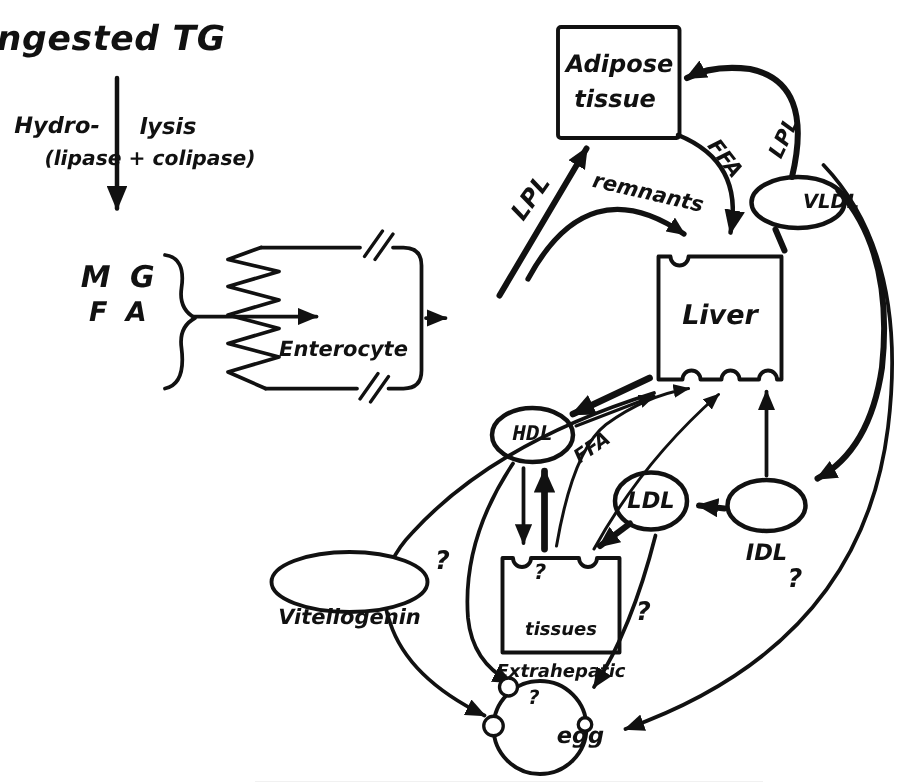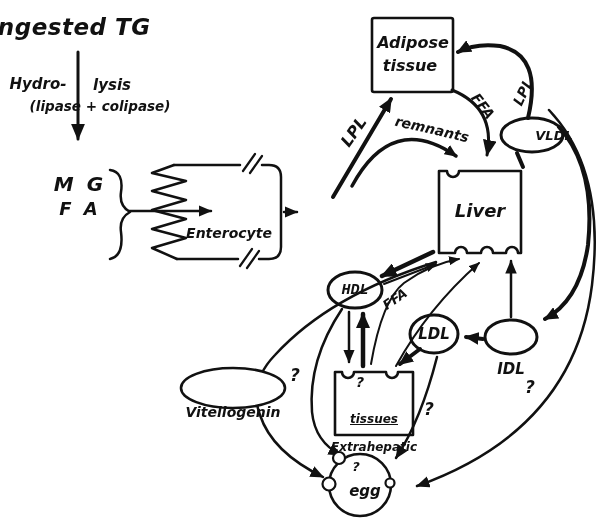--- a/index.html
+++ b/index.html
@@ -88,22 +88,22 @@
   <div class="lbl" style="left:413px;top:43px;font-size:16px;">Adipose</div>
   <div class="lbl" style="left:410px;top:66px;font-size:16px;">tissue</div>
   <div class="lbl" style="left:480px;top:211px;font-size:18px;">Liver</div>
   <div class="lbl" style="left:532px;top:135px;font-size:13px;margin-left:22px;">VLDL</div>
   <div class="lbl" style="left:511px;top:337px;font-size:15px;margin-top:32px;">IDL</div>
   <div class="lbl" style="left:434px;top:334px;font-size:15px;text-align:right;">LDL</div>
   <div class="lbl" style="left:355px;top:290px;font-size:15px;font-family:Liberation Mono, monospace;">HDL</div>
   <div class="lbl rot" style="left:395px;top:299px;font-size:13px;transform:translate(-50%,-50%) rotate(-35deg);">FFA</div>
   <div class="lbl" style="left:233px;top:388px;font-size:14px;margin-top:24px;">Vitellogenin</div>
   <div class="lbl" style="left:374px;top:400px;font-size:12px;margin-top:47px;">Extrahepatic</div>
-  <div class="lbl" style="left:374px;top:419px;font-size:12px;text-decoration:underline;">tissues</div>
-  <div class="lbl" style="left:365px;top:491px;font-size:15px;">egg</div>
+  <div class="lbl" style="left:374px;top:419px;font-size:12px;">tissues</div>
+  <div class="lbl" style="left:387px;top:491px;font-size:15px;">egg</div>
 
   <div class="lbl" style="left:360px;top:382px;font-size:14px;">?</div>
   <div class="lbl" style="left:295px;top:375px;font-size:17px;">?</div>
   <div class="lbl" style="left:429px;top:409px;font-size:17px;">?</div>
   <div class="lbl" style="left:530px;top:387px;font-size:17px;">?</div>
   <div class="lbl" style="left:356px;top:466px;font-size:13px;">?</div>
 
 </div>
 
 </body></html>

